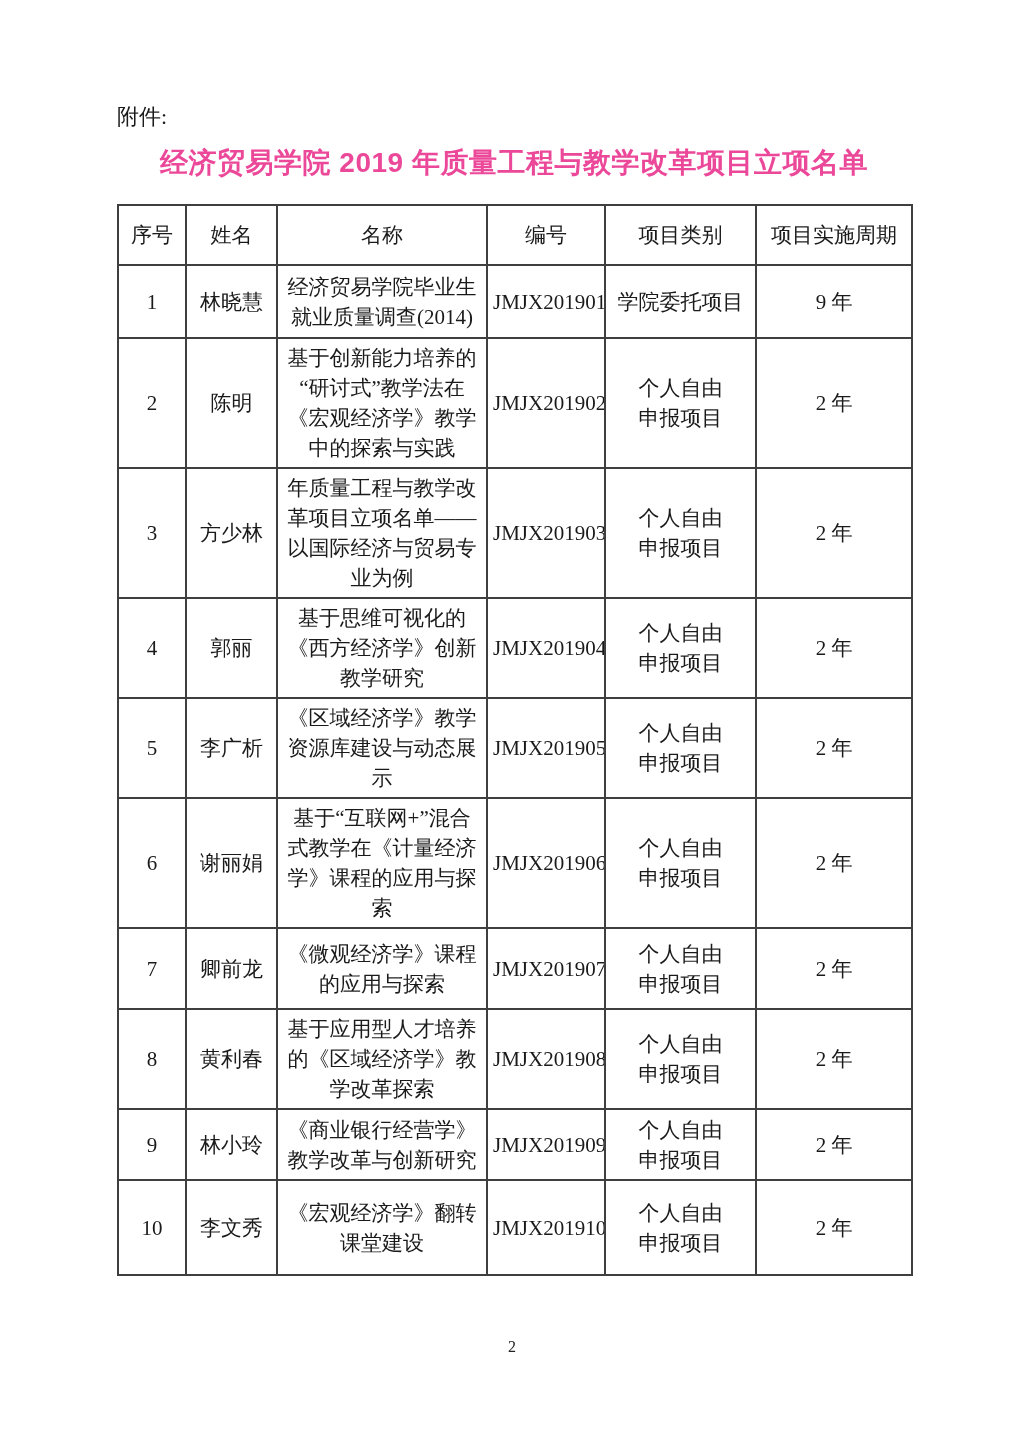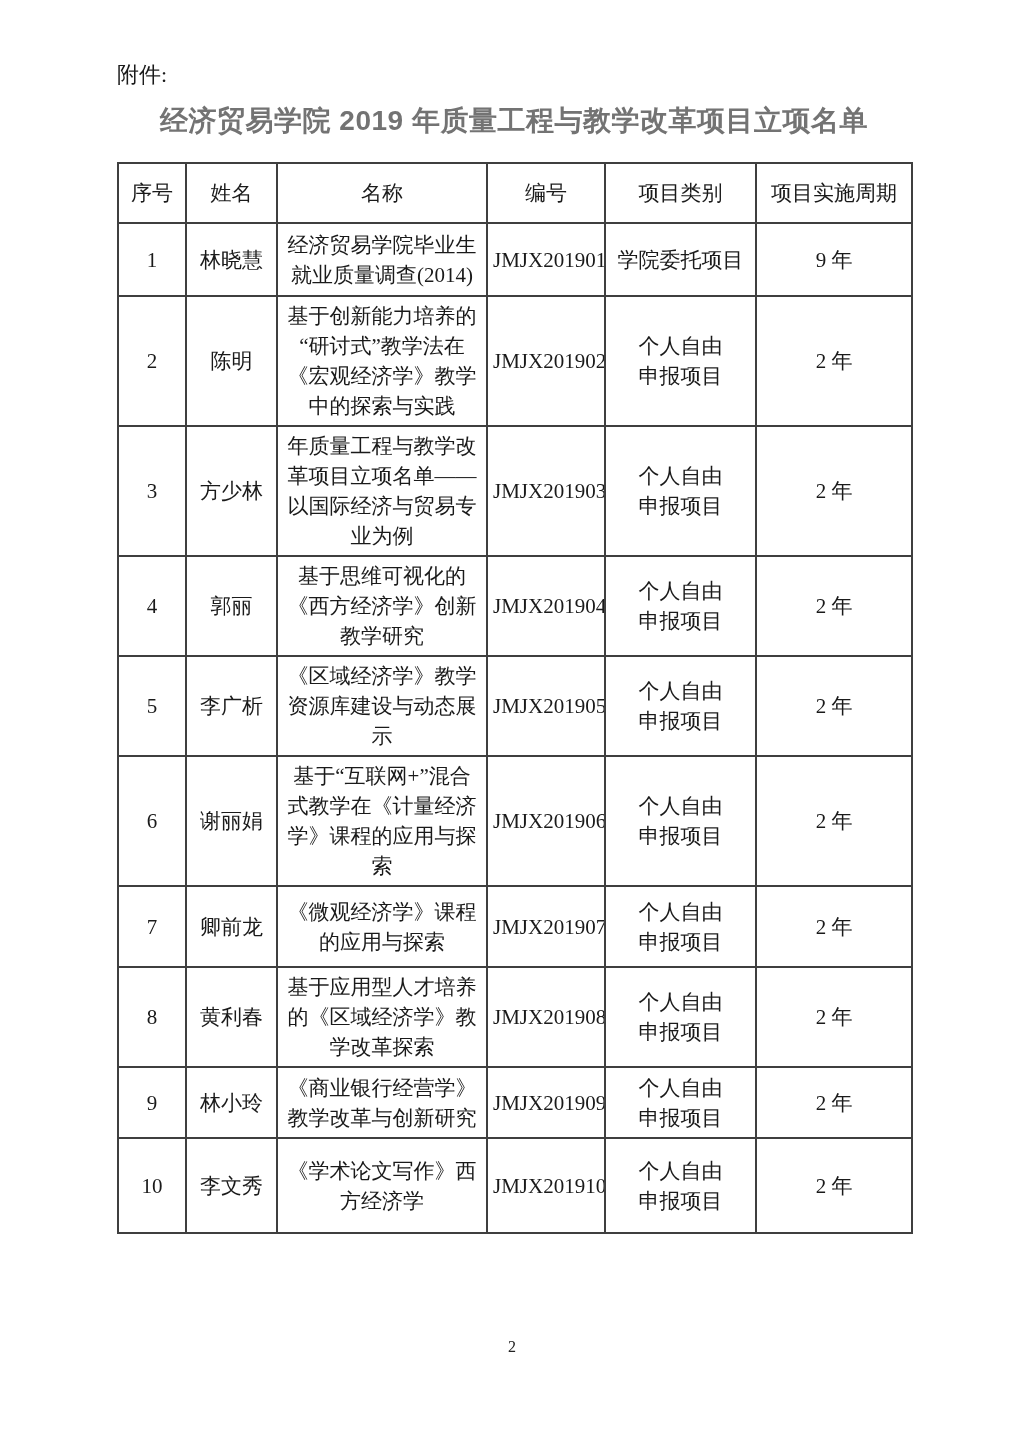--- a/index.html
+++ b/index.html
@@ -9,36 +9,36 @@
   }
   body {
     width: 1024px;
     height: 1448px;
     position: relative;
     overflow: hidden;
     font-family: "Liberation Serif", "DejaVu Serif", serif;
     color: #1a1a1a;
   }
   .doc {
-    padding: 60px 113px 0 117px;
+    padding: 102px 113px 0 117px;
   }
   .attachment-label {
     font-size: 22px;
     line-height: 30px;
     text-align: left;
   }
   .doc-title {
     margin: 12px 0 0 0;
     font-family: "Liberation Sans", "DejaVu Sans", sans-serif;
     font-weight: bold;
     font-size: 28px;
     line-height: 38px;
     text-align: center;
     letter-spacing: 0.5px;
-    color: #737373;
+    color: #ec4899;
   }
   table.project-table {
     margin-top: 22px;
     width: 794px;
     table-layout: fixed;
     border-collapse: collapse;
   }
   table.project-table th,
   table.project-table td {
     border: 2px solid #3f3f3f;
@@ -187,21 +187,21 @@
         <td class="cell-applicant">林小玲</td>
         <td class="cell-name">《商业银行经营学》教学改革与创新研究</td>
         <td class="cell-code">JMJX201909</td>
         <td class="cell-category">个人自由
 申报项目</td>
         <td class="cell-period">2 年</td>
       </tr>
       <tr>
         <td class="cell-serial">10</td>
         <td class="cell-applicant">李文秀</td>
-        <td class="cell-name">《学术论文写作》西方经济学</td>
+        <td class="cell-name">《宏观经济学》翻转课堂建设</td>
         <td class="cell-code">JMJX201910</td>
         <td class="cell-category">个人自由
 申报项目</td>
         <td class="cell-period">2 年</td>
       </tr>
     </tbody>
   </table>
 
 </div>
 

